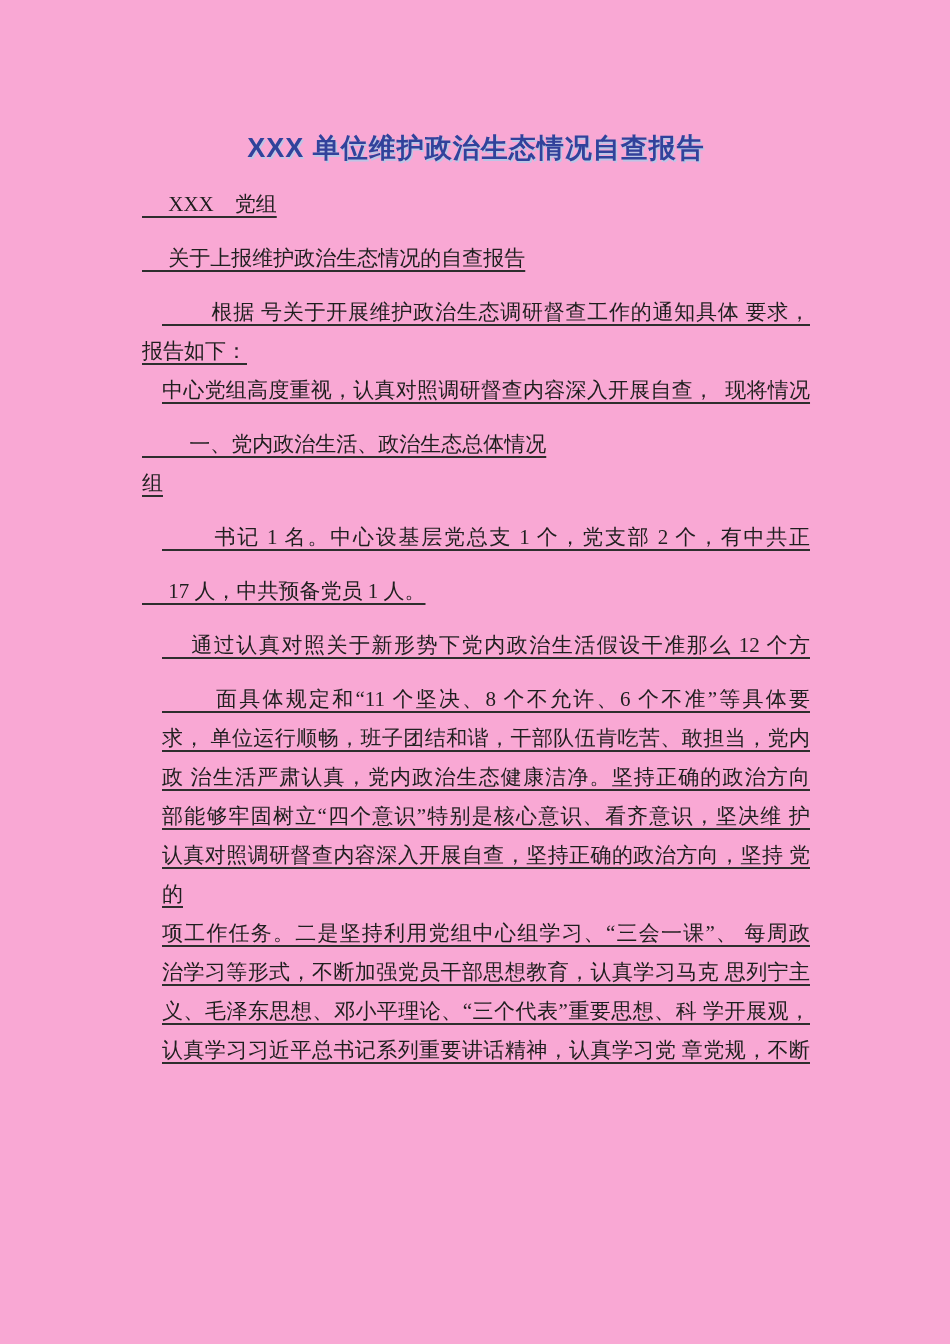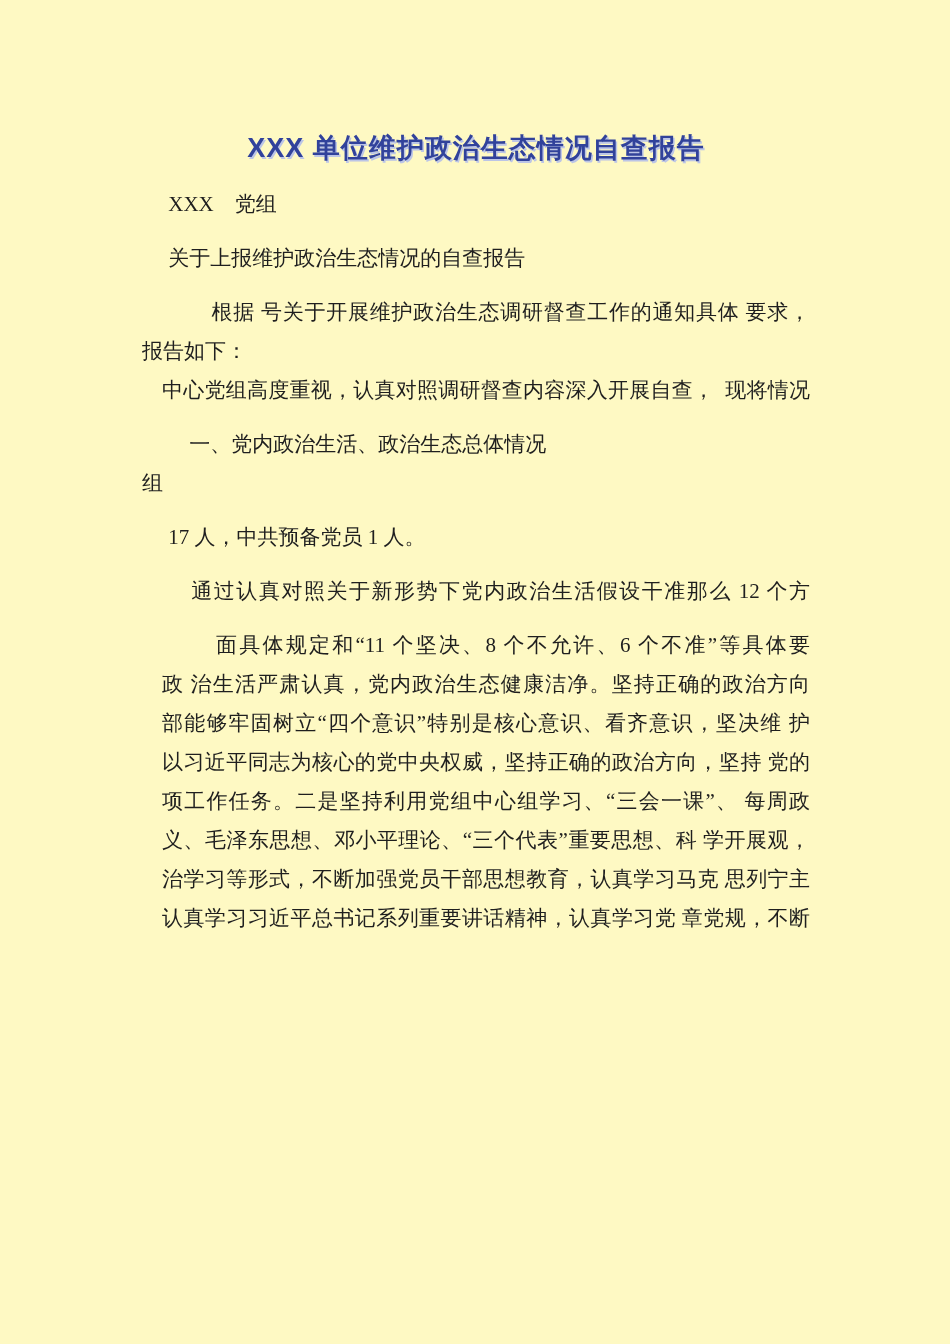--- a/index.html
+++ b/index.html
@@ -5,21 +5,21 @@
   html, body {
     margin: 0;
     padding: 0;
     background: #ffffff;
   }
   .page {
     position: relative;
     width: 950px;
     height: 1344px;
     box-sizing: border-box;
-    background: #fef9c3;
+    background: #f9a8d4;
     padding: 126px 140px 0 142px;
     font-family: "Liberation Serif", "DejaVu Serif", serif;
     overflow: hidden;
   }
   .doc-title {
     margin: 0;
     font-family: "Liberation Sans", "DejaVu Sans", sans-serif;
     font-weight: bold;
     font-size: 27px;
     line-height: 44px;
@@ -28,20 +28,21 @@
     text-align: center;
     text-shadow: 1.5px 1.5px 0 #bcc5e6;
     white-space: pre;
   }
   .line {
     margin: 0;
     font-size: 21px;
     line-height: 39px;
     color: #1f1f1f;
     white-space: pre-wrap;
+    text-decoration: underline;
     text-decoration-color: #2e2e2e;
     text-decoration-thickness: 1.5px;
     text-underline-offset: 5px;
   }
   
   .ps { margin-top: 15px; }
   
   .fj { text-align: justify; text-align-last: justify; margin-left: 20px; }
 </style>
 </head>
@@ -50,23 +51,25 @@
 <div class="page">
   <h1 class="doc-title">XXX 单位维护政治生态情况自查报告</h1>
 
   <p class="line ps">　 XXX　党组</p>
   <p class="line ps">　 关于上报维护政治生态情况的自查报告</p>
   <p class="line ps fj">　　 根据 号关于开展维护政治生态调研督查工作的通知具体 要求，</p>
   <p class="line">报告如下：</p>
   <p class="line fj">中心党组高度重视，认真对照调研督查内容深入开展自查，  现将情况</p>
   <p class="line ps">　　 一、党内政治生活、政治生态总体情况</p>
   <p class="line">组</p>
+  <p class="line ps fj">　　 书记 1 名。中心设基层党总支 1 个，党支部 2 个，有中共正</p>
   <p class="line ps">　 17 人，中共预备党员 1 人。</p>
   <p class="line ps fj">　 通过认真对照关于新形势下党内政治生活假设干准那么 12 个方</p>
   <p class="line ps fj">　　 面具体规定和“11 个坚决、8 个不允许、6 个不准”等具体要</p>
+  <p class="line fj">求， 单位运行顺畅，班子团结和谐，干部队伍肯吃苦、敢担当，党内</p>
   <p class="line fj">政 治生活严肃认真，党内政治生态健康洁净。坚持正确的政治方向</p>
   <p class="line fj">部能够牢固树立“四个意识”特别是核心意识、看齐意识，坚决维 护</p>
-  <p class="line fj">以习近平同志为核心的党中央权威，坚持正确的政治方向，坚持 党的</p>
+  <p class="line fj">认真对照调研督查内容深入开展自查，坚持正确的政治方向，坚持 党的</p>
   <p class="line fj">项工作任务。二是坚持利用党组中心组学习、“三会一课”、 每周政</p>
+  <p class="line fj">治学习等形式，不断加强党员干部思想教育，认真学习马克 思列宁主</p>
   <p class="line fj">义、毛泽东思想、邓小平理论、“三个代表”重要思想、科 学开展观，</p>
-  <p class="line fj">治学习等形式，不断加强党员干部思想教育，认真学习马克 思列宁主</p>
   <p class="line fj">认真学习习近平总书记系列重要讲话精神，认真学习党 章党规，不断</p>
 </div>
 
 </body></html>

